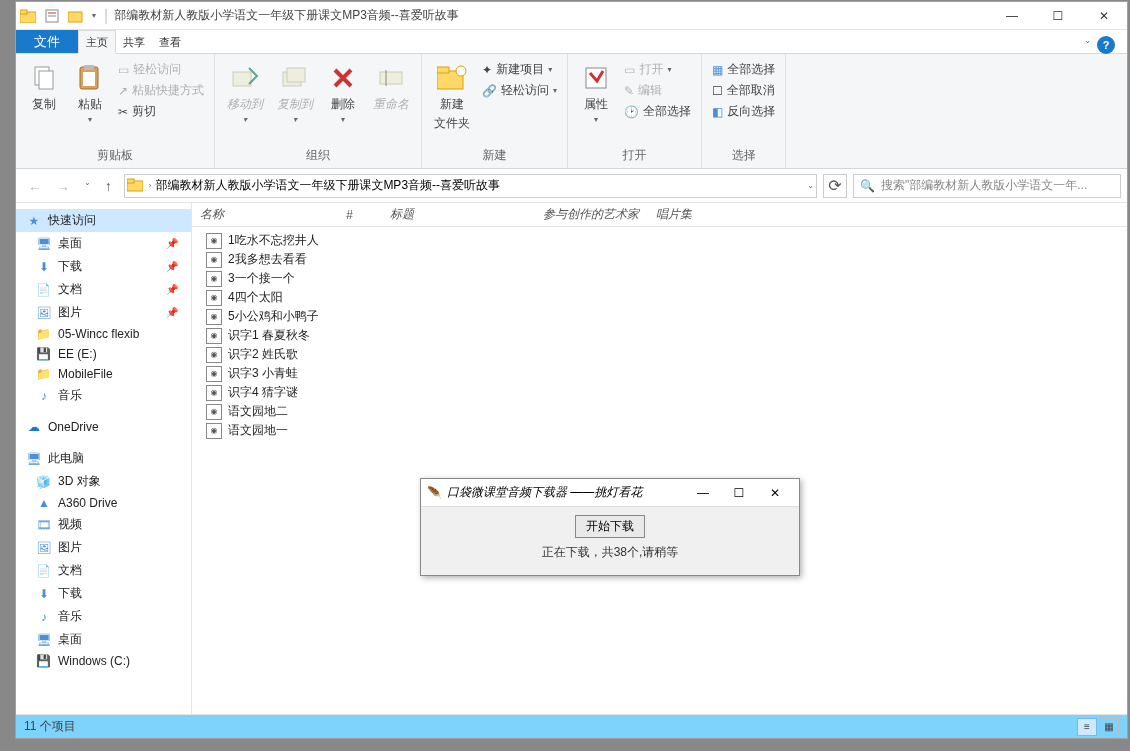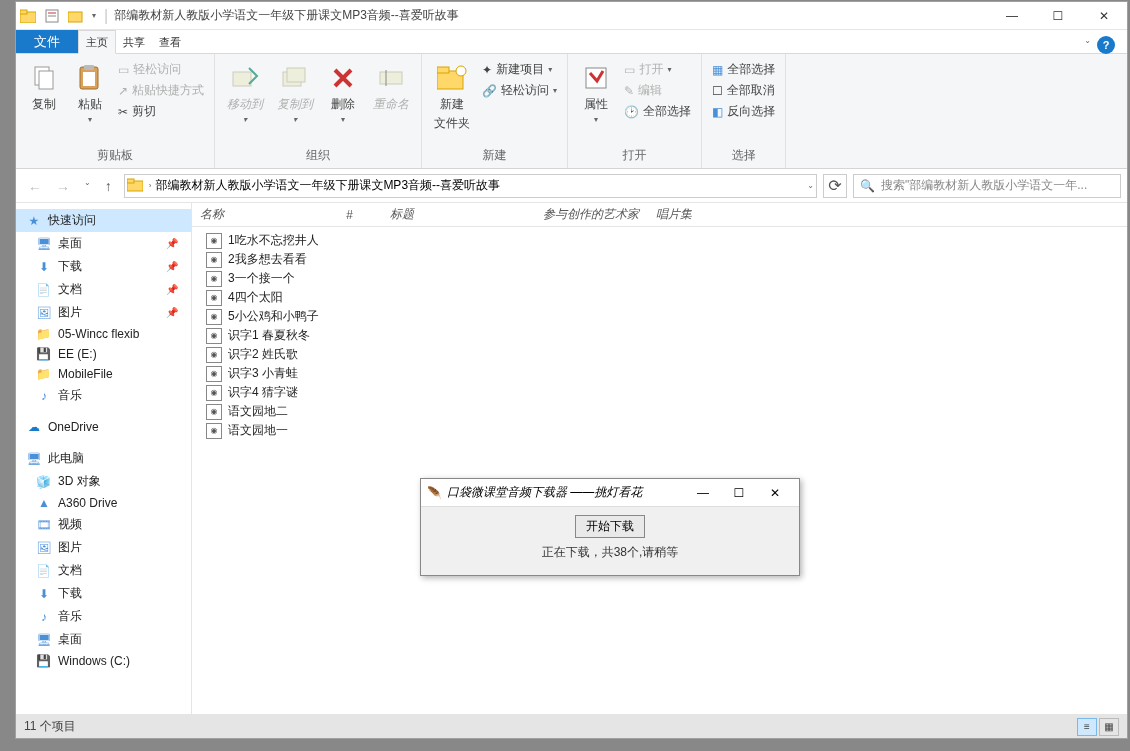--- a/index.html
+++ b/index.html
@@ -41,21 +41,21 @@
 .sb-item.sel { background: #cde8ff; }
 .pin { color: #888; font-size: 10px; margin-left: auto; padding-right: 6px; }
 .sb-ico { width: 16px; height: 14px; display: inline-flex; align-items: center; justify-content: center; }
 .file-pane { flex: 1; display: flex; flex-direction: column; }
 .col-headers { height: 24px; display: flex; align-items: center; border-bottom: 1px solid #e5e5e5; font-size: 12px; color: #555; }
 .col-headers > div { padding: 0 8px; border-right: 1px solid transparent; font-style: italic; }
 .ch-name { width: 146px; } .ch-num { width: 44px; } .ch-title { width: 146px; } .ch-artist { width: 120px; text-align: right; } .ch-album { width: 100px; }
 .file-list { flex: 1; overflow: auto; padding: 4px 0; }
 .file-row { display: flex; align-items: center; gap: 6px; padding: 1px 6px 1px 14px; font-size: 12px; color: #222; }
 .file-ico { width: 16px; height: 16px; display: inline-flex; align-items: center; justify-content: center; border: 1px solid #888; font-size: 8px; color: #555; }
-.status-bar { height: 24px; border-top: 1px solid #e5e5e5; display: flex; align-items: center; font-size: 12px; color: #444; padding: 0 8px; background: #e5e5e5; }
+.status-bar { height: 24px; border-top: 1px solid #e5e5e5; display: flex; align-items: center; font-size: 12px; color: #444; padding: 0 8px; background: #7dd3fc; }
 .view-toggle { margin-left: auto; display: flex; gap: 2px; }
 .vt-btn { width: 20px; height: 18px; border: 1px solid #bbb; display: flex; align-items: center; justify-content: center; font-size: 10px; }
 .vt-btn.active { background: #cde8ff; border-color: #7ab8e8; }
 
 
 .dl-dialog { position: absolute; left: 420px; top: 478px; width: 380px; background: #f0f0f0; border: 1px solid #888; box-shadow: 2px 2px 6px rgba(0,0,0,0.3); }
 .dl-title { height: 28px; display: flex; align-items: center; padding: 0 6px; font-size: 12px; background: #fff; border-bottom: 1px solid #ddd; }
 .dl-title .feather { width: 16px; margin-right: 4px; }
 .dl-title .ttxt { flex: 1; font-style: italic; }
 .dl-win { display: flex; }

